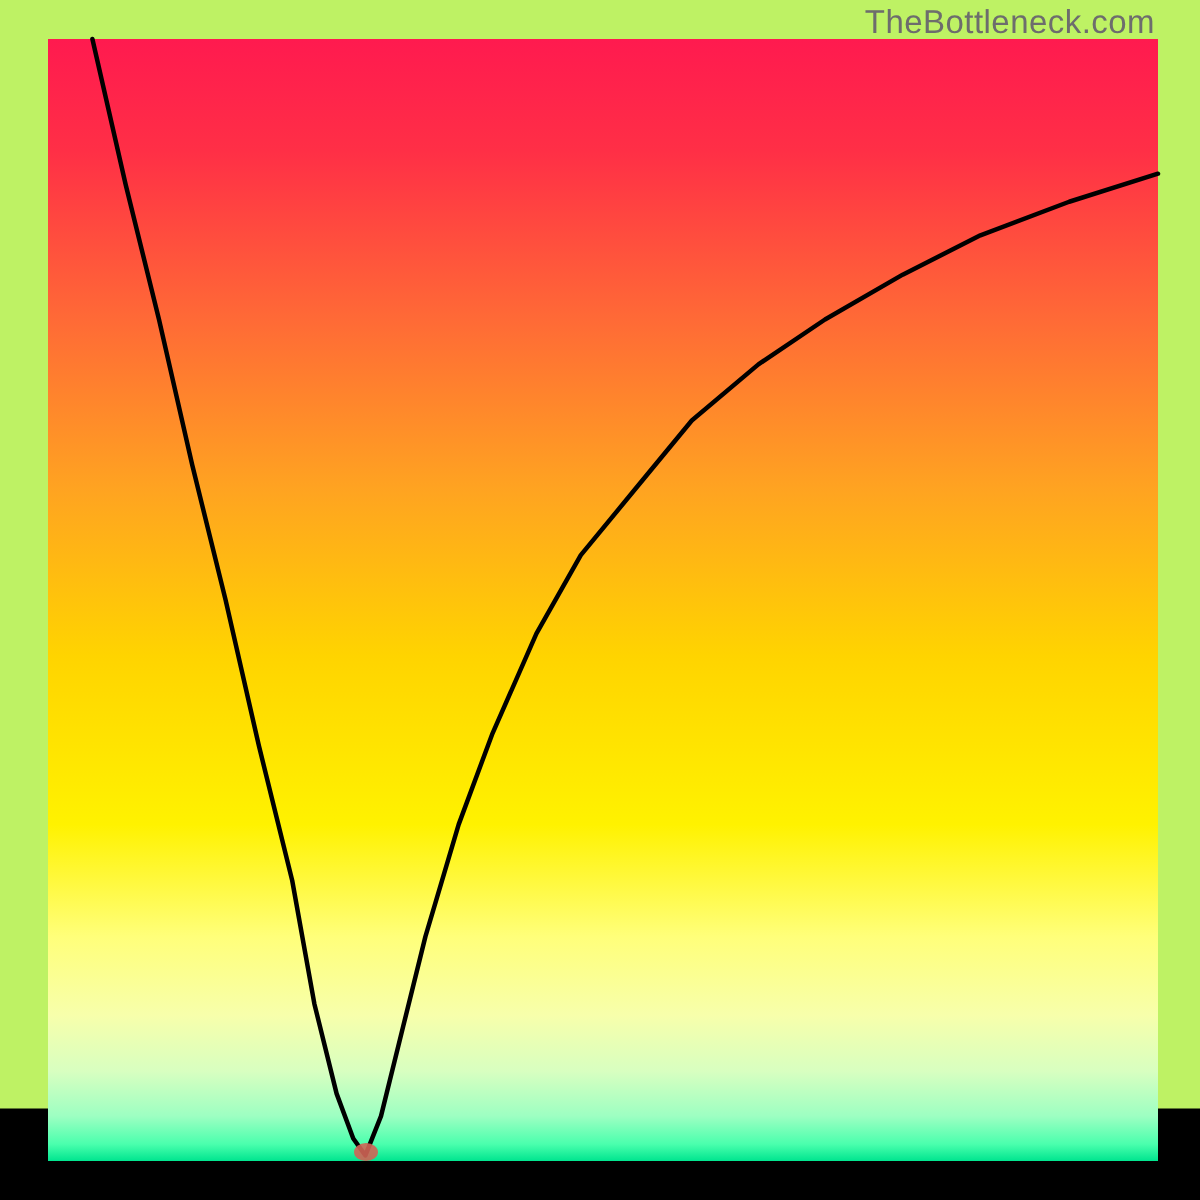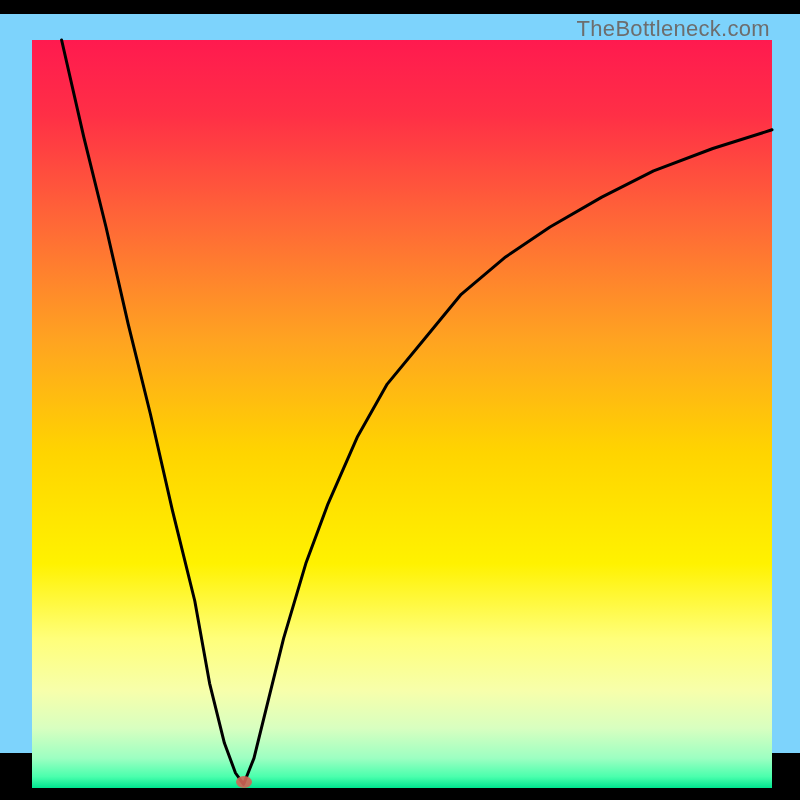--- a/index.html
+++ b/index.html
@@ -9,22 +9,21 @@
     height: 800px;
     background: #000;
     overflow: hidden;
   }
   .frame {
     position: absolute;
     top: 0;
     left: 0;
     width: 800px;
     height: 739px;
-    background: #7dd3fc;
-    margin-top: 14px;
+    background: #bef264;
   }
   .plot-area {
     position: absolute;
     left: 32px;
     top: 26px;
     width: 740px;
     height: 748px;
   }
   .gradient {
     position: absolute;

